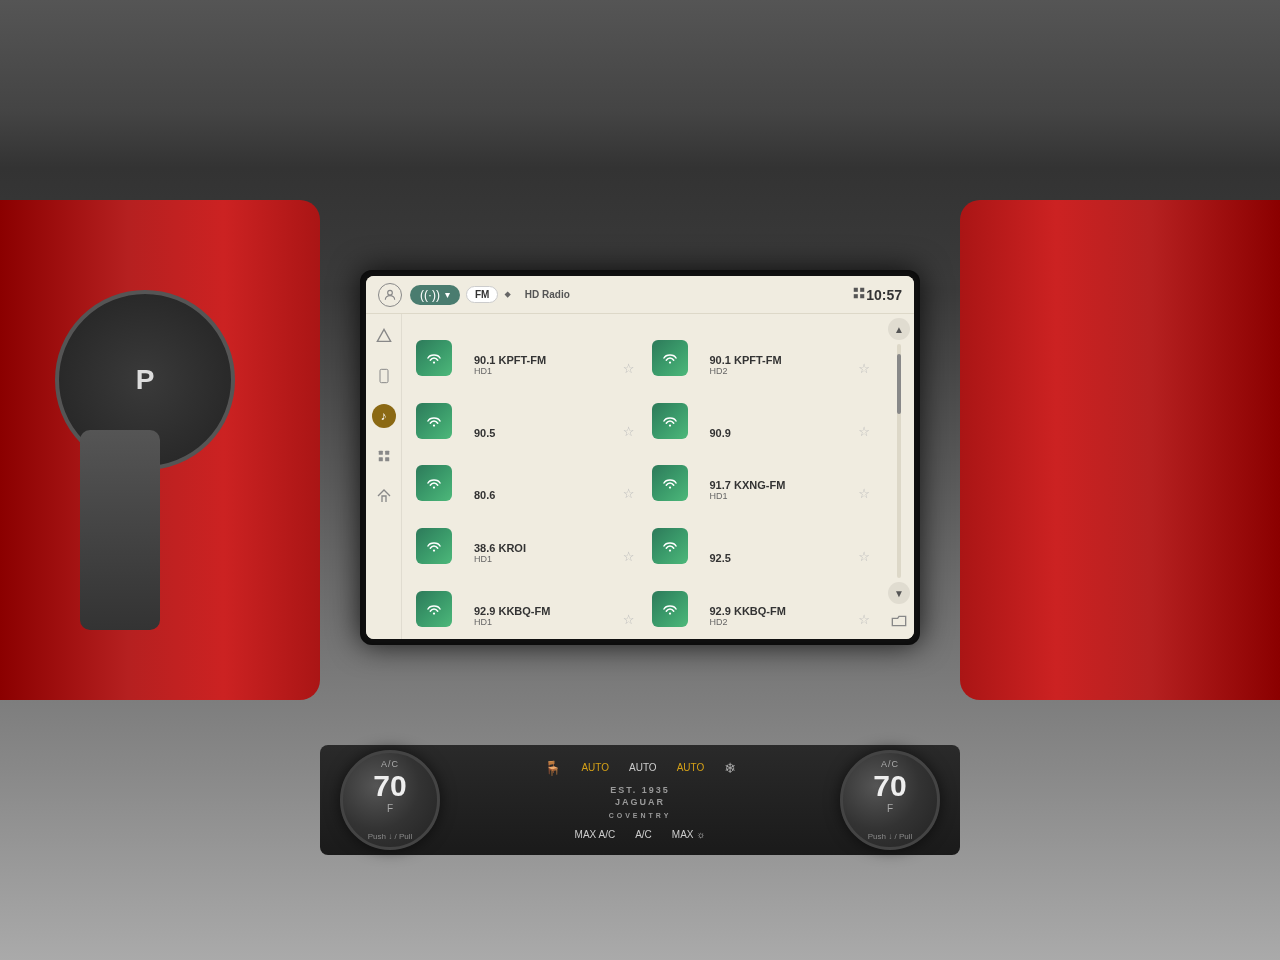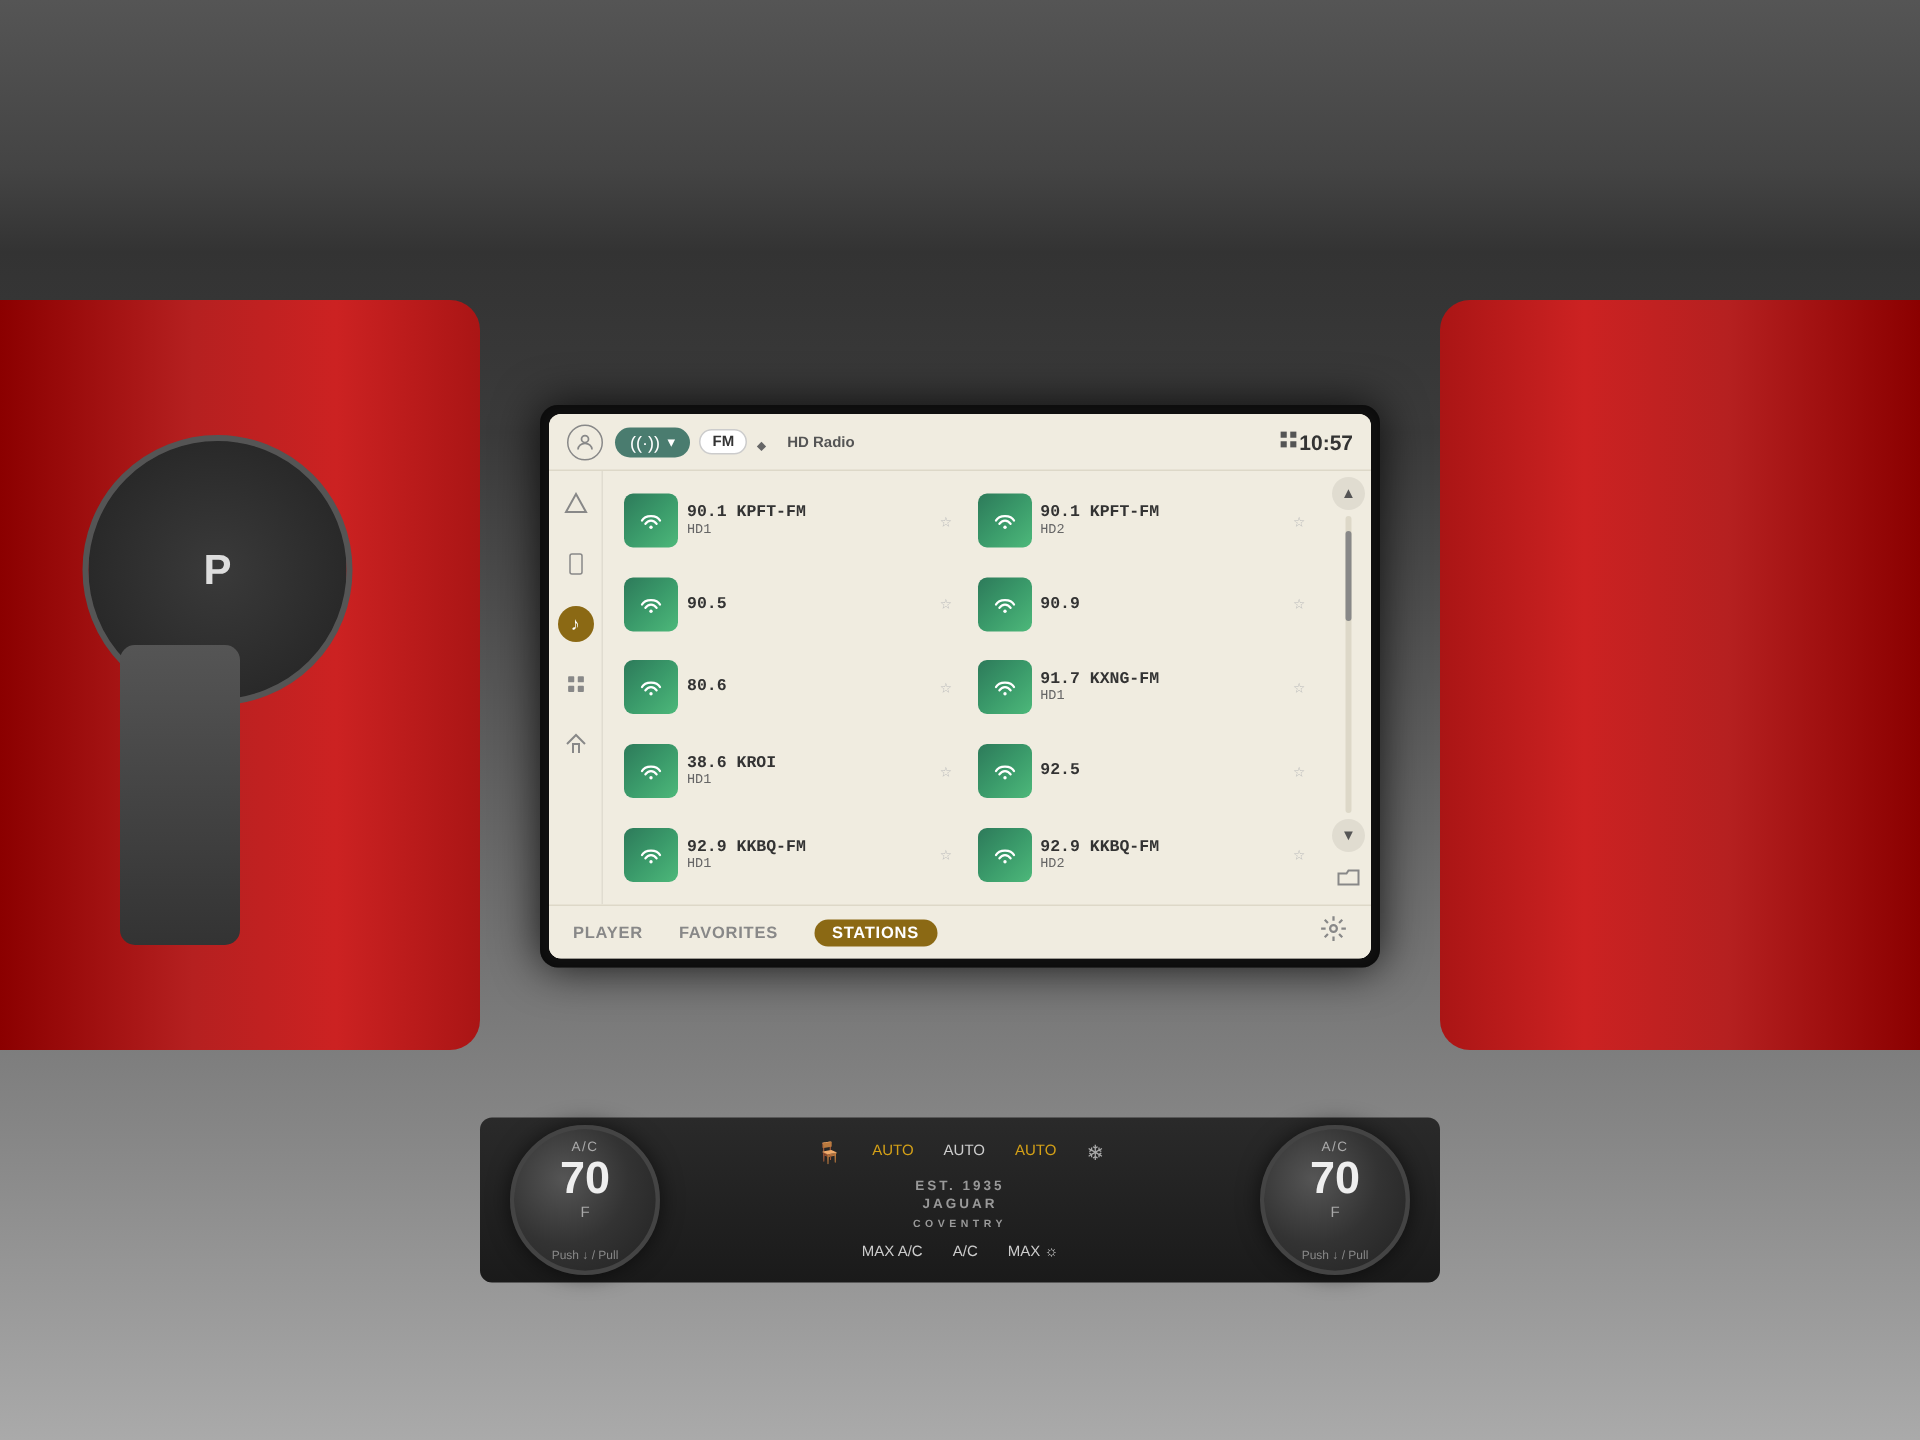--- a/index.html
+++ b/index.html
@@ -109,21 +109,21 @@
       cursor: pointer;
     }
 
     .source-selector .chevron-down {
       color: #fff;
       font-size: 10px;
     }
 
     .source-tabs {
       display: flex;
-      align-items: flex-end;
+      align-items: center;
       gap: 4px;
       margin-left: 6px;
     }
 
     .source-tab {
       padding: 2px 8px;
       border-radius: 10px;
       font-size: 10px;
       font-weight: bold;
       cursor: pointer;
@@ -203,25 +203,24 @@
       padding: 8px 8px 8px 8px;
       display: grid;
       grid-template-columns: 1fr 1fr;
       grid-template-rows: repeat(5, 1fr);
       gap: 5px;
       overflow: hidden;
     }
 
     .station-item {
       display: flex;
-      align-items: center;
-      gap: 6px;
+      align-items: flex-end;
+      gap: 22px;
       padding: 4px 6px;
       cursor: pointer;
-      font-family: Liberation Mono, monospace;
     }
 
     .station-icon {
       width: 36px;
       height: 36px;
       background: linear-gradient(135deg, #2d7a5a 0%, #3a9a6a 50%, #4db87a 100%);
       border-radius: 6px;
       display: flex;
       align-items: center;
       justify-content: center;
@@ -673,33 +672,20 @@
         <div class="scroll-btn">▼</div>
         <div style="margin-top:6px;" class="folder-icon-right">
           <svg width="16" height="14" viewBox="0 0 24 20" fill="none" stroke="#888" stroke-width="2">
             <path d="M2 6h8l2-3h10v14H2z"></path>
           </svg>
         </div>
       </div>
 
     </div>
 
-    <div class="bottom-nav">
-      <div class="bottom-nav-left">
-        <span class="nav-tab">PLAYER</span>
-        <span class="nav-tab">FAVORITES</span>
-        <span class="nav-tab active">STATIONS</span>
-      </div>
-      <div class="settings-icon">
-        <svg width="18" height="18" viewBox="0 0 24 24" fill="none" stroke="#888" stroke-width="2">
-          <circle cx="12" cy="12" r="3"></circle>
-          <path d="M12 1v4M12 19v4M4.22 4.22l2.83 2.83M16.95 16.95l2.83 2.83M1 12h4M19 12h4M4.22 19.78l2.83-2.83M16.95 7.05l2.83-2.83"></path>
-        </svg>
-      </div>
-    </div>
 
   </div>
 </div>
 
 <div style="position:absolute;bottom:105px;left:50%;transform:translateX(-50%);width:640px;height:110px;background:linear-gradient(180deg,#2a2a2a,#1a1a1a);border-radius:8px;display:flex;align-items:center;padding:0 20px;gap:10px;">
 
   <div class="temp-knob">
     <div style="font-size:9px;color:#aaa;letter-spacing:1px;">A/C</div>
     <div class="temp-value">70</div>
     <div class="temp-unit">F</div>

